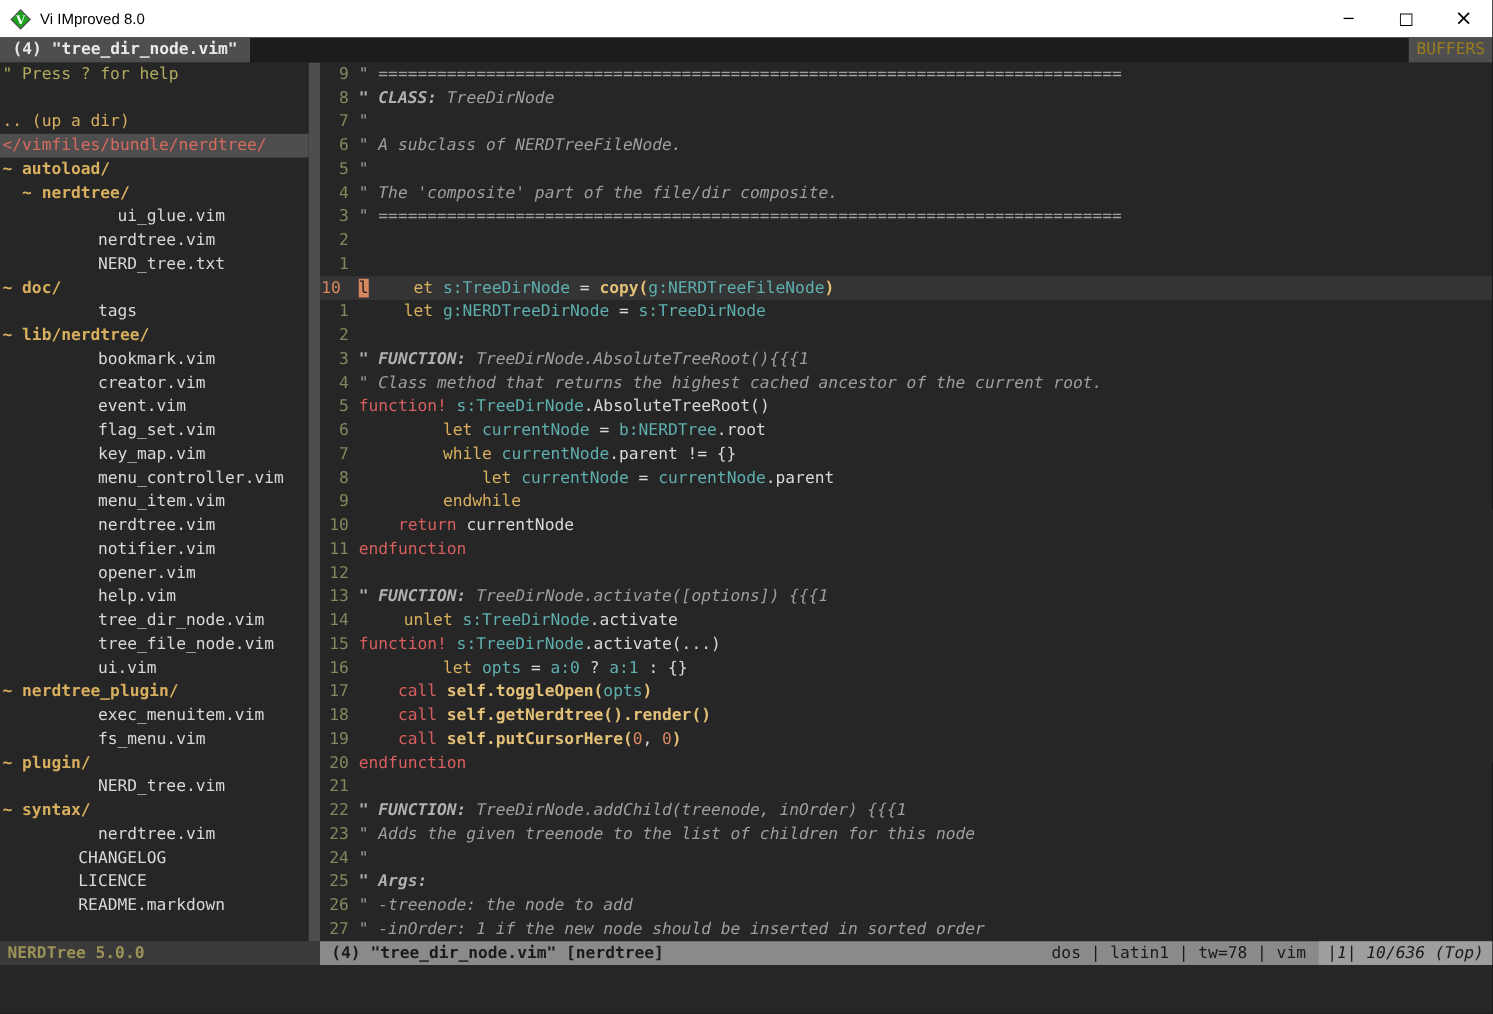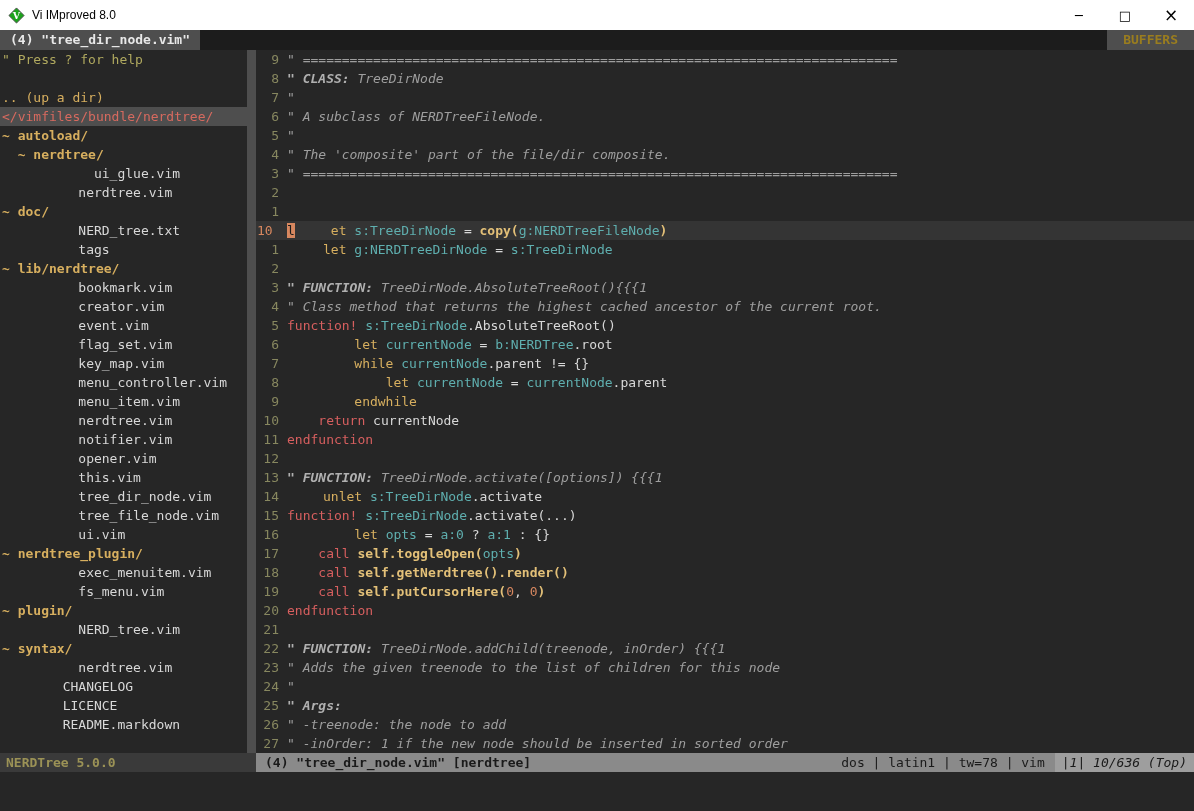--- a/index.html
+++ b/index.html
@@ -15,21 +15,21 @@
   .title-text { white-space:pre; }
   .win-controls { margin-left:auto; display:flex; height:100%; }
   .win-btn { width:46px; height:100%; display:flex; align-items:center; justify-content:center;
              font-size:13px; color:#000; cursor:default; font-family:"DejaVu Sans",sans-serif; }
   .win-btn.close { font-size:17px; }
 
   
   .tabline { height:20px; flex:none; background:var(--tabline-bg,#1c1c1c); display:flex; line-height:20px; }
   .tab { background:var(--tab-bg,#4e4e4e); color:var(--tab-fg,#e8e8e8); padding:0 10px; font-weight:bold; white-space:pre; }
   .buffers { margin-left:auto; background:var(--tab-bg,#4e4e4e); color:var(--buffers-fg,#9a7d1f);
-             padding:0 16px; font-weight:bold; }
+             padding:0 6px; font-weight:normal; }
 
   
   .main { height:703px; flex:none; display:flex; overflow:hidden; }
   .nerdtree { width:247px; flex:none; background:var(--editor-bg,#262626); overflow:hidden; }
   .tline { height:19px; line-height:19px; white-space:pre; padding-left:2px; overflow:hidden; }
   .tline.help  { color:var(--tree-help-fg,#b0a95f); }
   .tline.updir { color:var(--tree-dir-fg,#d7af5f); }
   .tline.root  { color:var(--tree-root-fg,#d76a5f); background:var(--tree-root-bg,#4e4e4e); }
   .tline.dir   { color:var(--tree-dir-fg,#d7af5f); font-weight:bold; }
   .tline.file  { color:var(--tree-file-fg,#d8d8d8);padding-left:47px; }
@@ -93,35 +93,35 @@
   <div class="main">
     <div class="nerdtree" id="nerdtree">
         <div class="tline help">" Press ? for help</div>
         <div class="tline file"></div>
         <div class="tline updir">.. (up a dir)</div>
         <div class="tline root">&lt;/vimfiles/bundle/nerdtree/</div>
         <div class="tline dir">~ autoload/</div>
         <div class="tline dir">  ~ nerdtree/</div>
         <div class="tline file">      ui_glue.vim</div>
         <div class="tline file">    nerdtree.vim</div>
+        <div class="tline file">    NERD_tree.txt</div>
         <div class="tline dir">~ doc/</div>
-        <div class="tline file">    NERD_tree.txt</div>
         <div class="tline file">    tags</div>
         <div class="tline dir">~ lib/nerdtree/</div>
         <div class="tline file">    bookmark.vim</div>
         <div class="tline file">    creator.vim</div>
         <div class="tline file">    event.vim</div>
         <div class="tline file">    flag_set.vim</div>
         <div class="tline file">    key_map.vim</div>
         <div class="tline file">    menu_controller.vim</div>
         <div class="tline file">    menu_item.vim</div>
         <div class="tline file">    nerdtree.vim</div>
         <div class="tline file">    notifier.vim</div>
         <div class="tline file">    opener.vim</div>
-        <div class="tline file">    this.vim</div>
+        <div class="tline file">    help.vim</div>
         <div class="tline file">    tree_dir_node.vim</div>
         <div class="tline file">    tree_file_node.vim</div>
         <div class="tline file">    ui.vim</div>
         <div class="tline dir">~ nerdtree_plugin/</div>
         <div class="tline file">    exec_menuitem.vim</div>
         <div class="tline file">    fs_menu.vim</div>
         <div class="tline dir">~ plugin/</div>
         <div class="tline file">    NERD_tree.vim</div>
         <div class="tline dir">~ syntax/</div>
         <div class="tline file">    nerdtree.vim</div>

